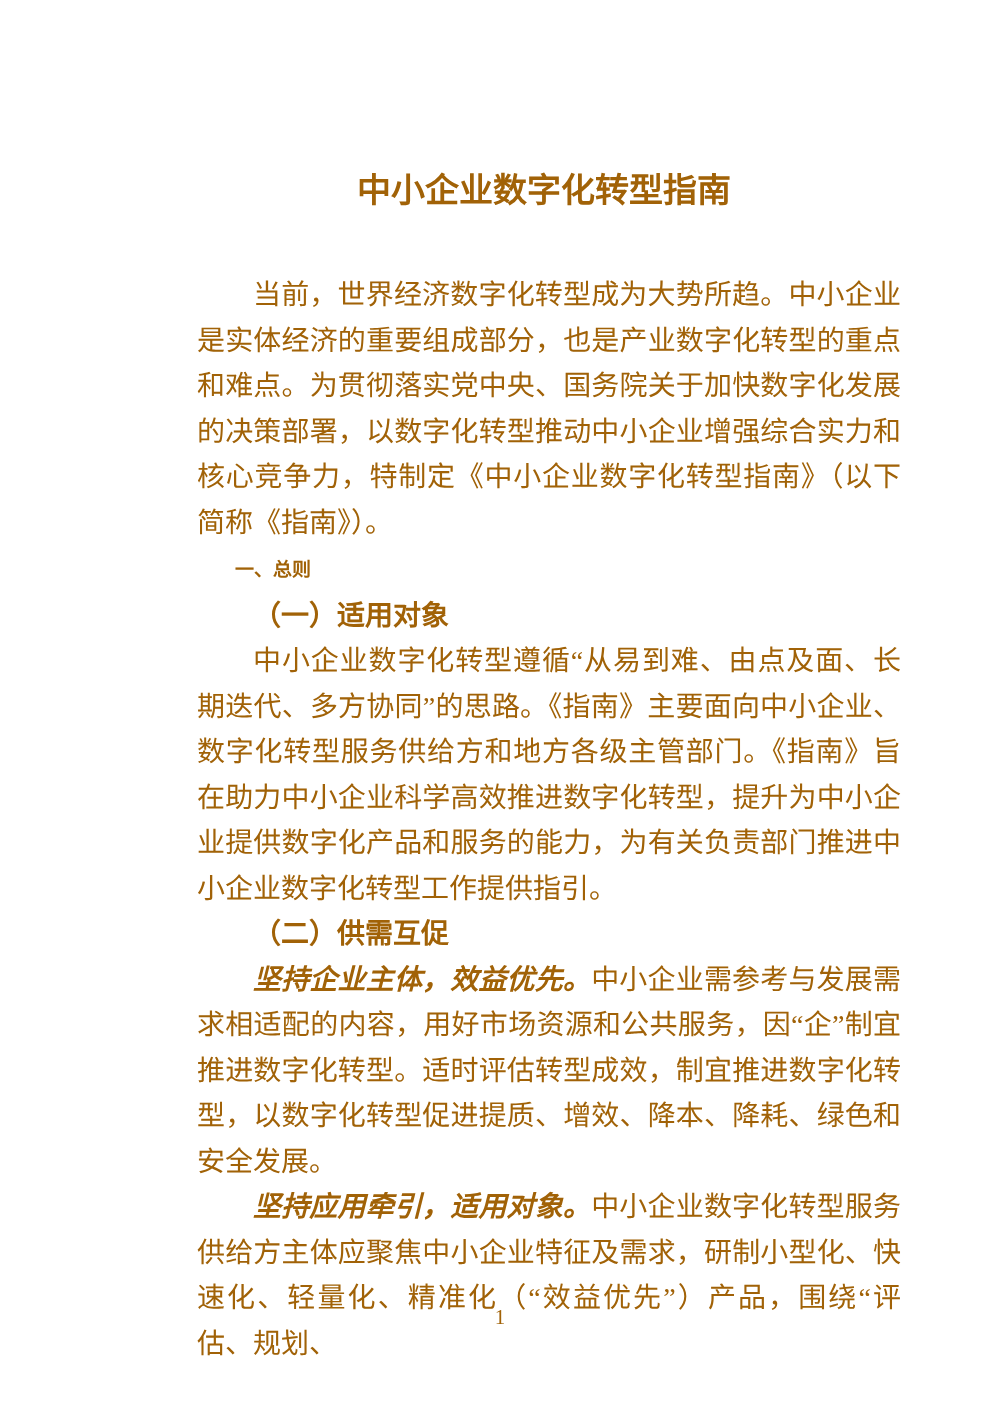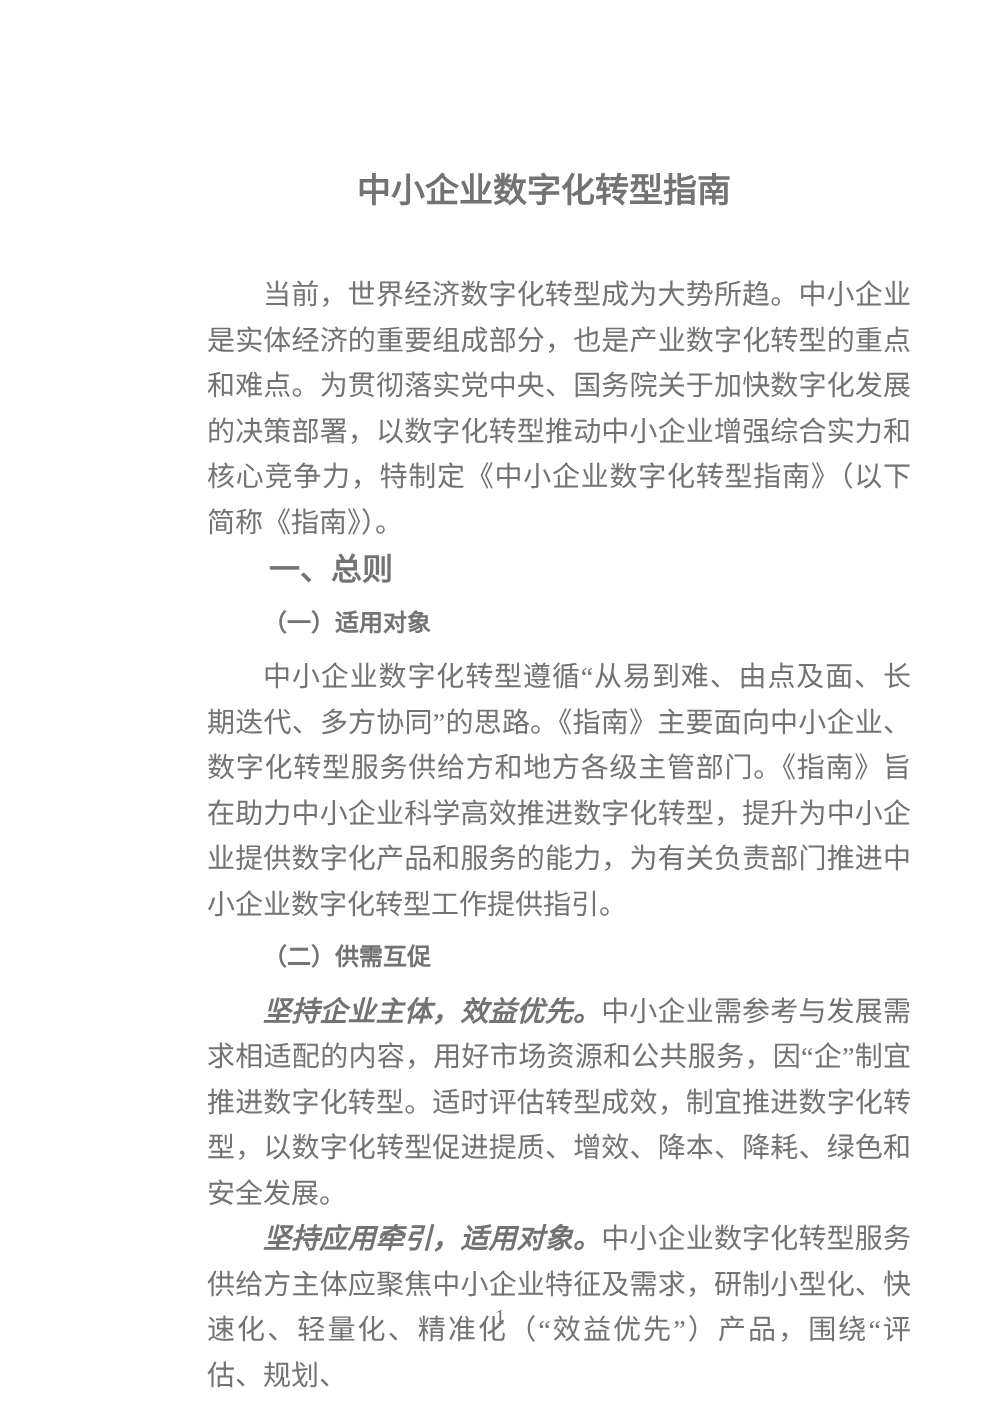--- a/index.html
+++ b/index.html
@@ -6,64 +6,64 @@
     margin: 0;
     padding: 0;
     background: #ffffff;
   }
   .page {
     position: relative;
     width: 912px;
     height: 1414px;
     margin: 0 auto;
     background: #ffffff;
-    color: #737373;
+    color: #a16207;
     font-family: "Liberation Serif", "DejaVu Serif", serif;
     overflow: hidden;
   }
   .doc-title {
     position: absolute;
     top: 170px;
     left: 148px;
     width: 704px;
     margin: 0;
     font-size: 34px;
     line-height: 42px;
     font-weight: 700;
     text-align: center;
     letter-spacing: 0px;
     white-space: nowrap;
   }
   .content {
     position: absolute;
     top: 272px;
-    left: 163px;
+    left: 153px;
     width: 704px;
   }
   .para {
     margin: 0;
     font-size: 28px;
     line-height: 45.5px;
     text-align: justify;
     text-justify: inter-ideograph;
     text-indent: 2em;
     word-break: break-all;
     overflow-wrap: anywhere;
   }
   .heading-section {
     margin: 2px 0 0 0;
-    font-size: 31px;
+    font-size: 19px;
     line-height: 45.5px;
     font-weight: 700;
     font-family: "Liberation Sans", "DejaVu Sans", sans-serif;
     text-indent: 2em;
   }
   .heading-sub {
-    margin: 8px;
-    font-size: 24px;
+    margin: 0;
+    font-size: 28px;
     line-height: 45.5px;
     font-weight: 700;
     text-indent: 2em;
   }
   .bold-lead {
     font-weight: 700;
     font-style: italic;
   }
   .page-number {
     position: absolute;

